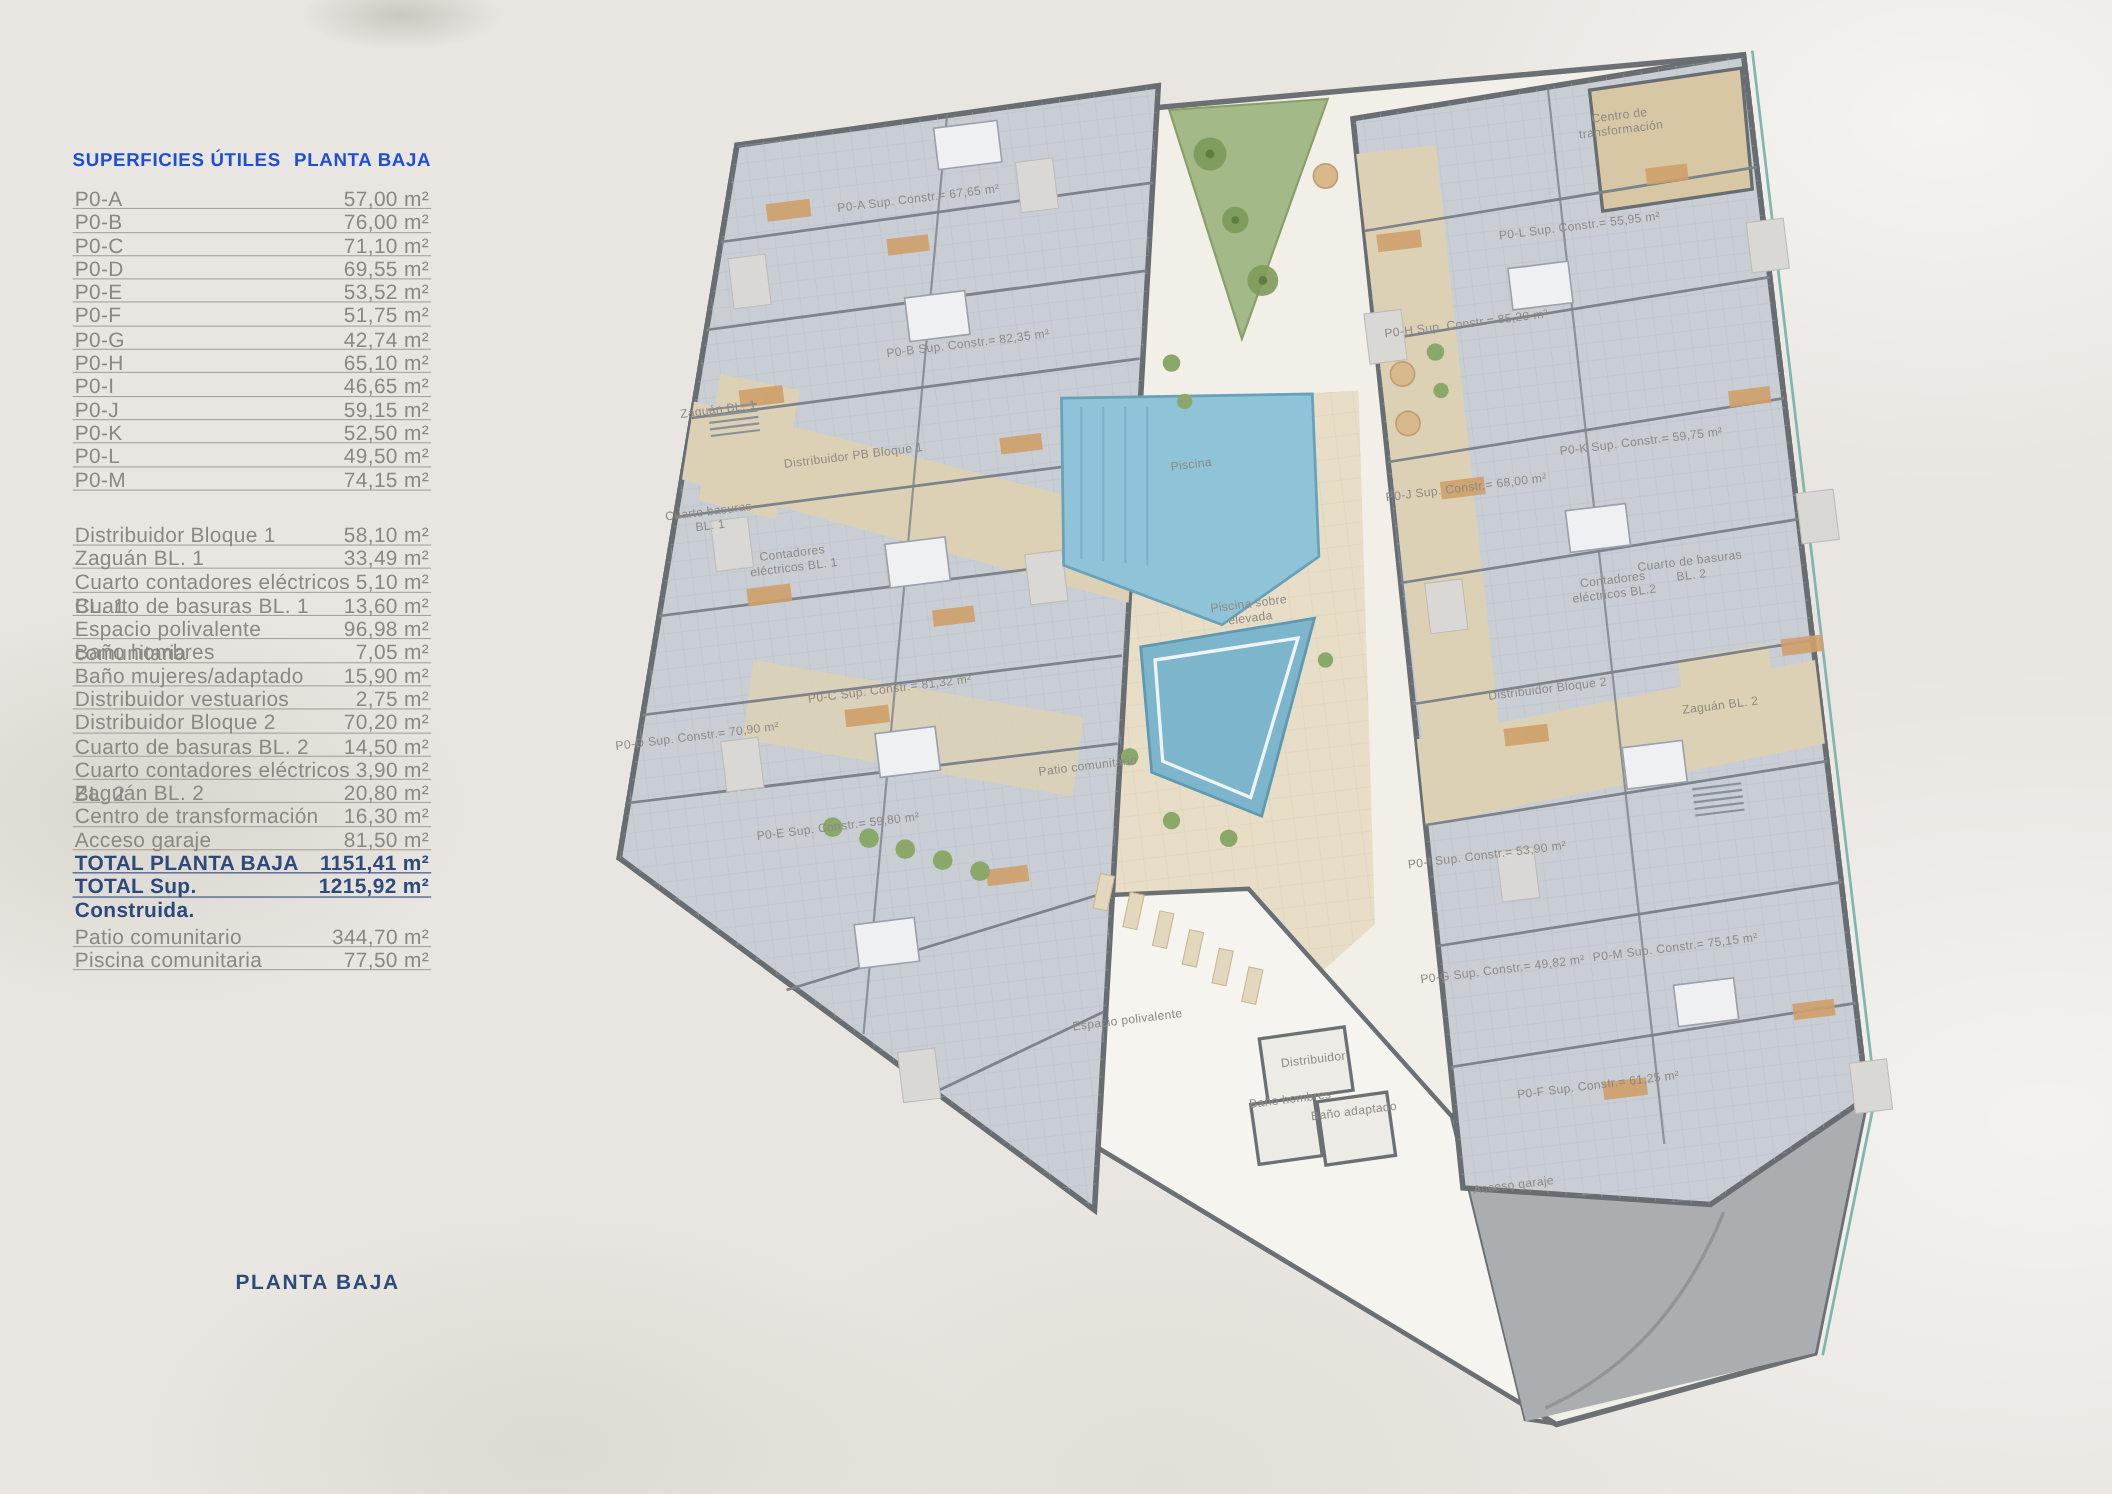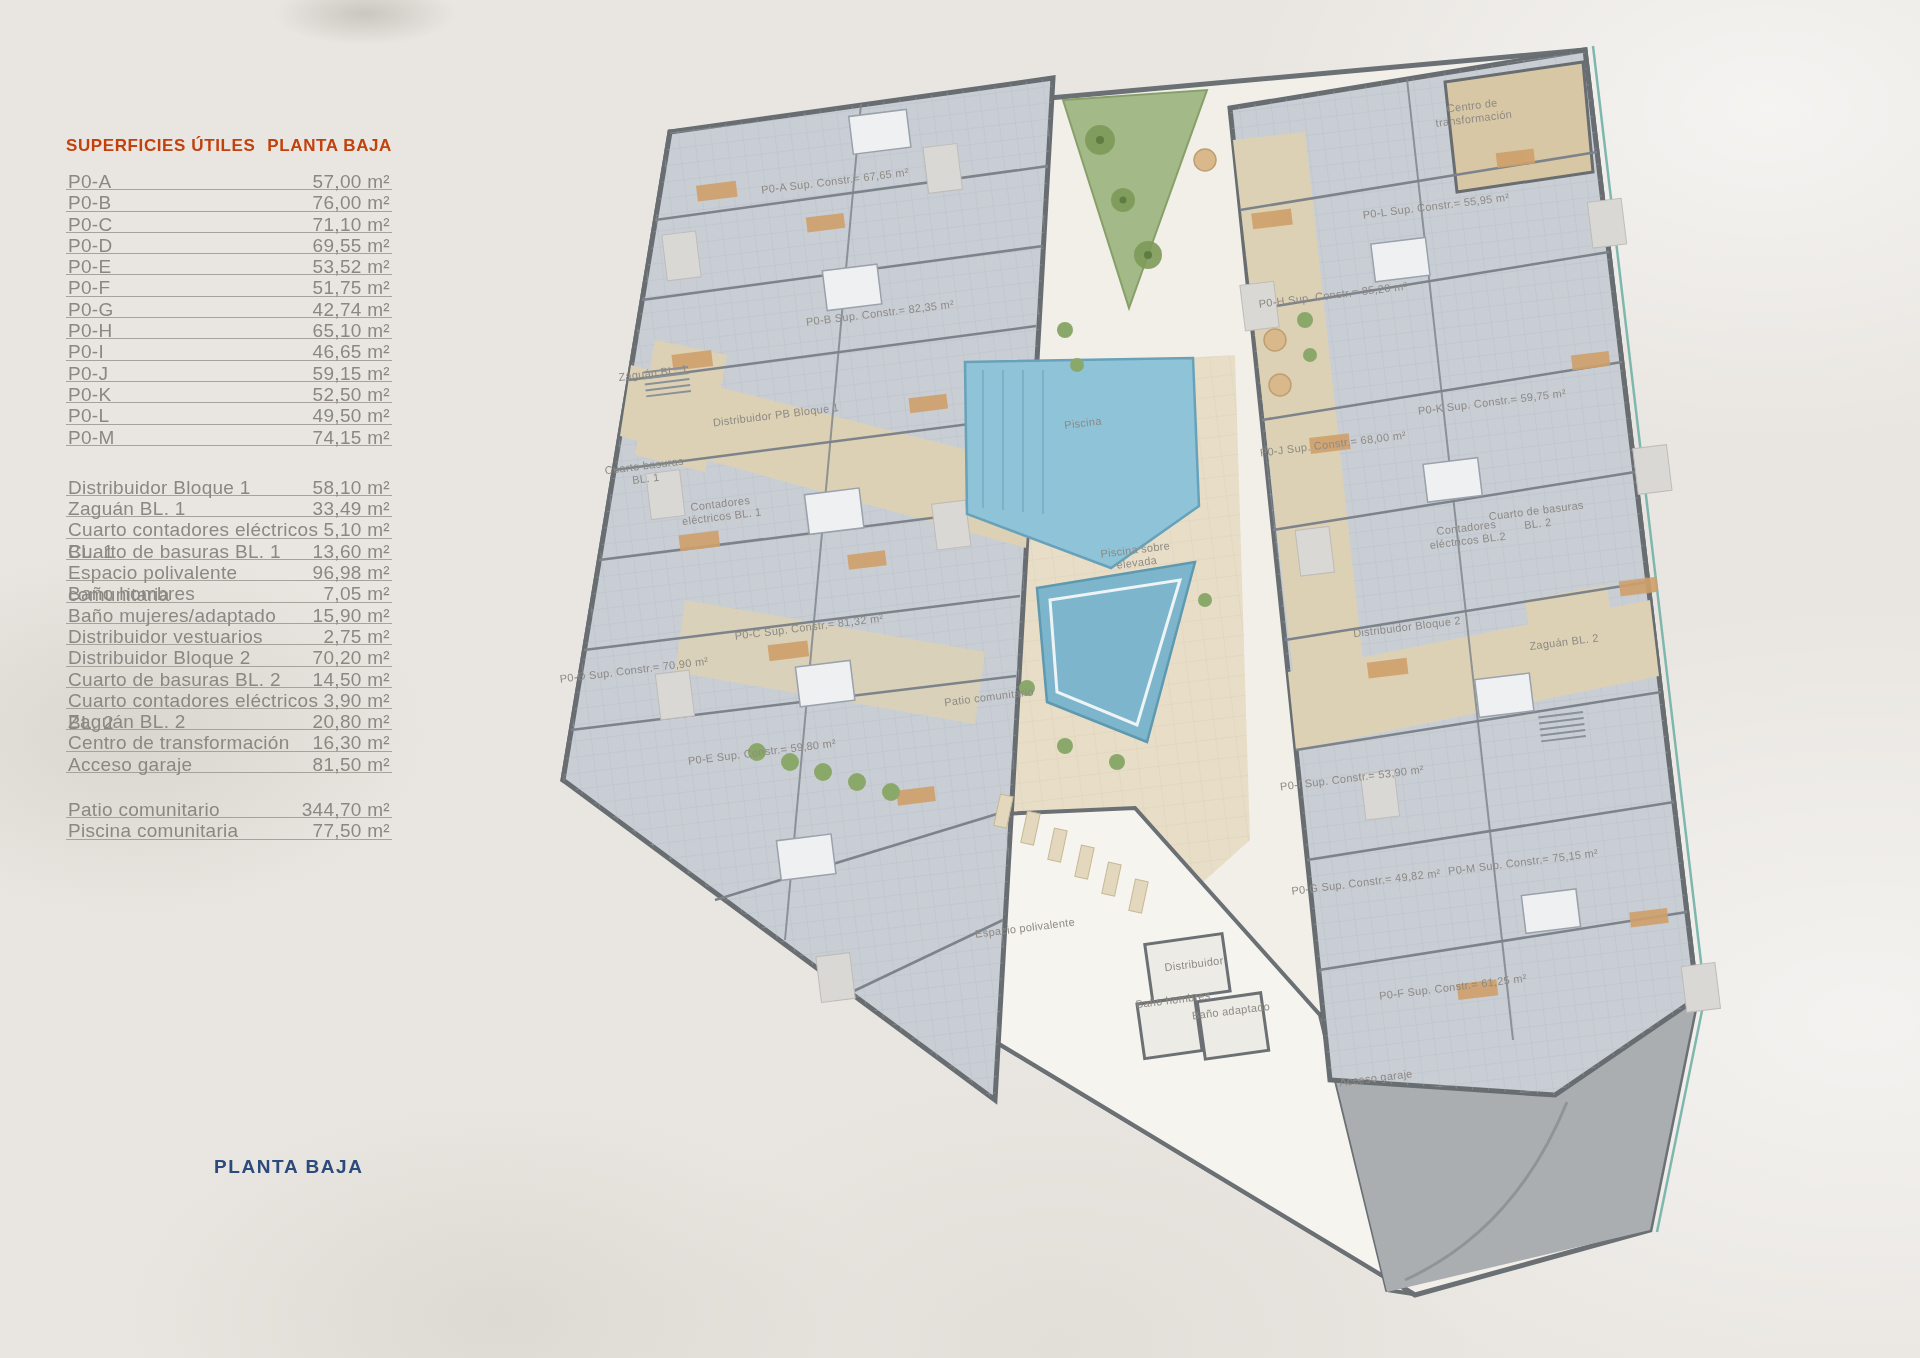--- a/index.html
+++ b/index.html
@@ -13,21 +13,21 @@
       radial-gradient(600px 380px at 55% 99%, rgba(205,201,192,.25), transparent 72%),
       radial-gradient(700px 450px at 92% 8%, rgba(255,255,255,.55), transparent 75%),
       radial-gradient(900px 560px at 97% 75%, rgba(255,255,255,.5), transparent 75%),
       #e9e6e1;
   }
   .sheet{position:relative;width:1920px;height:1358px;}
 
   
   .surf-table{position:absolute;left:66px;top:136px;width:326px;}
   .surf-head{display:flex;justify-content:space-between;align-items:baseline;
-    color:#c2410c;font-weight:bold;font-size:17px;letter-spacing:.6px;margin-bottom:13px;}
+    color:#1d4ed8;font-weight:bold;font-size:17px;letter-spacing:.6px;margin-bottom:13px;}
   .srow{display:flex;justify-content:space-between;align-items:baseline;
     box-sizing:border-box;height:21.3px;padding:2px 2px 0 2px;
     font-size:19px;color:#8b8884;letter-spacing:.3px;
     border-bottom:1px solid #a8a29a;}
   .srow .v{white-space:nowrap;}
   .srow.total{color:#2c4a7c;font-weight:bold;border-bottom:1.6px solid #2c4a7c;}
   .tgap{height:29px;}
   .tgap2{height:24px;}
 
   .bottom-title{position:absolute;left:214px;top:1156px;color:#2c4a7c;
@@ -189,20 +189,32 @@
           <span class="n">Centro de transformación</span>
           <span class="v">16,30 m²</span>
         </div>
 
         <div class="srow">
           <span class="n">Acceso garaje</span>
           <span class="v">81,50 m²</span>
         </div>
       </div>
 
+    <div>
+
+        <div class="srow total">
+          <span class="n">TOTAL PLANTA BAJA</span>
+          <span class="v">1151,41 m²</span>
+        </div>
+
+        <div class="srow total">
+          <span class="n">TOTAL Sup. Construida.</span>
+          <span class="v">1215,92 m²</span>
+        </div>
+      </div>
 
     <div class="tgap2"></div>
 
     <div>
 
         <div class="srow">
           <span class="n">Patio comunitario</span>
           <span class="v">344,70 m²</span>
         </div>
 

